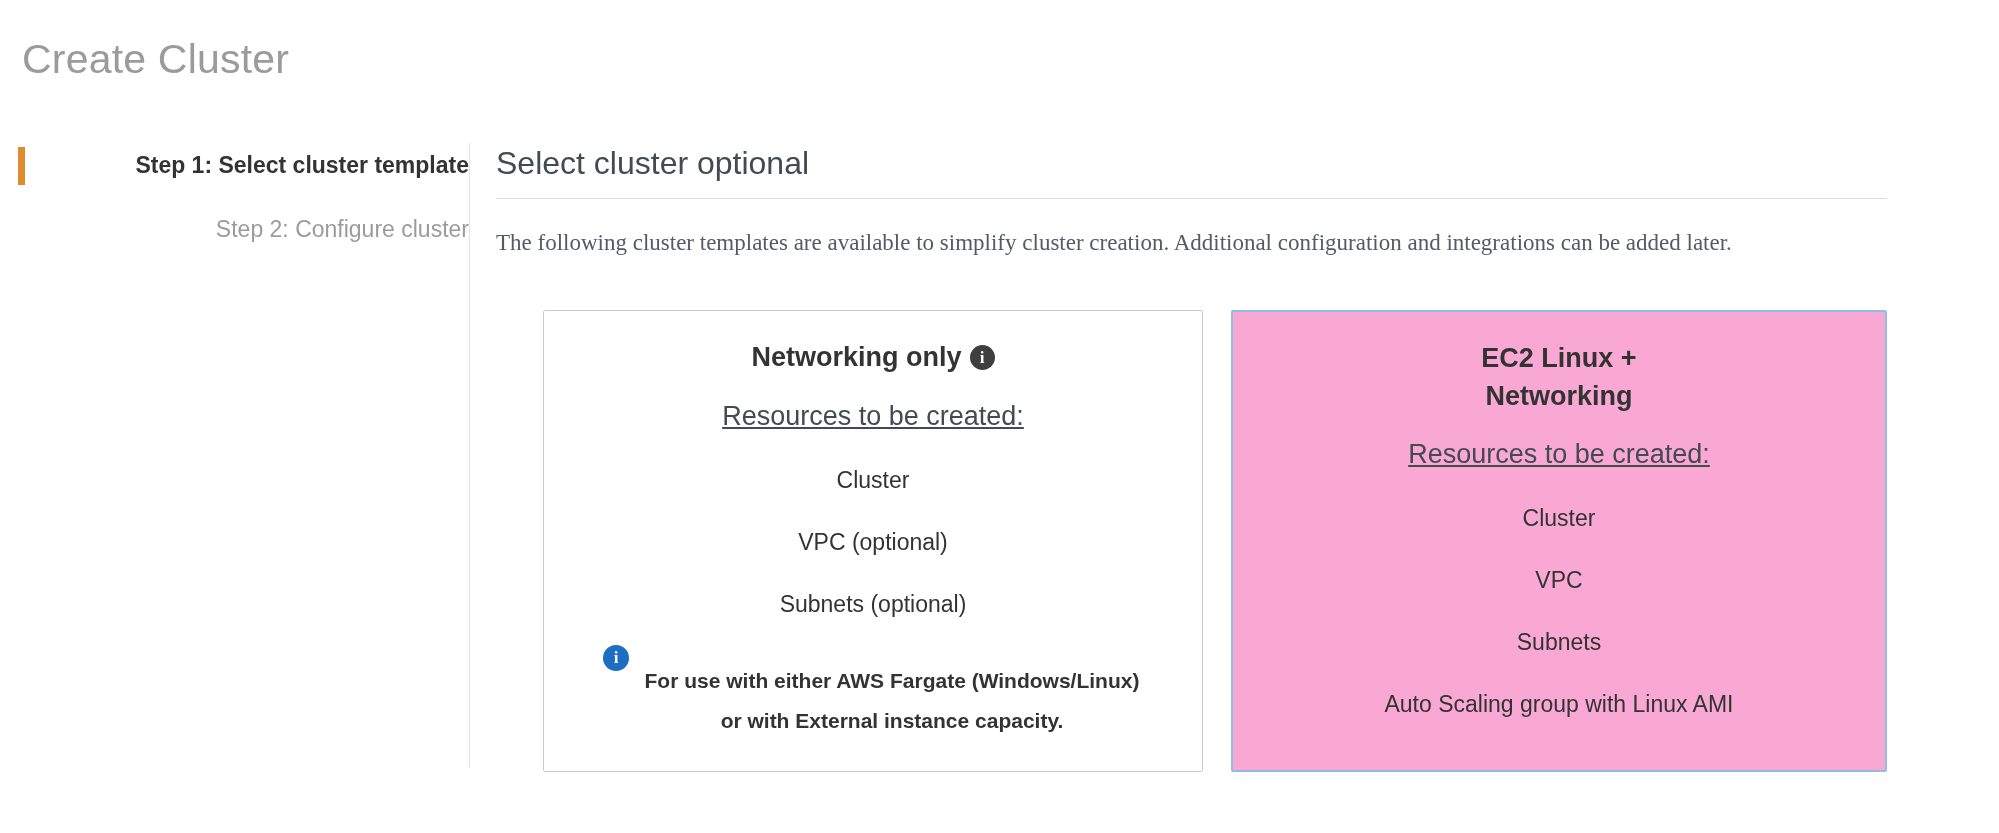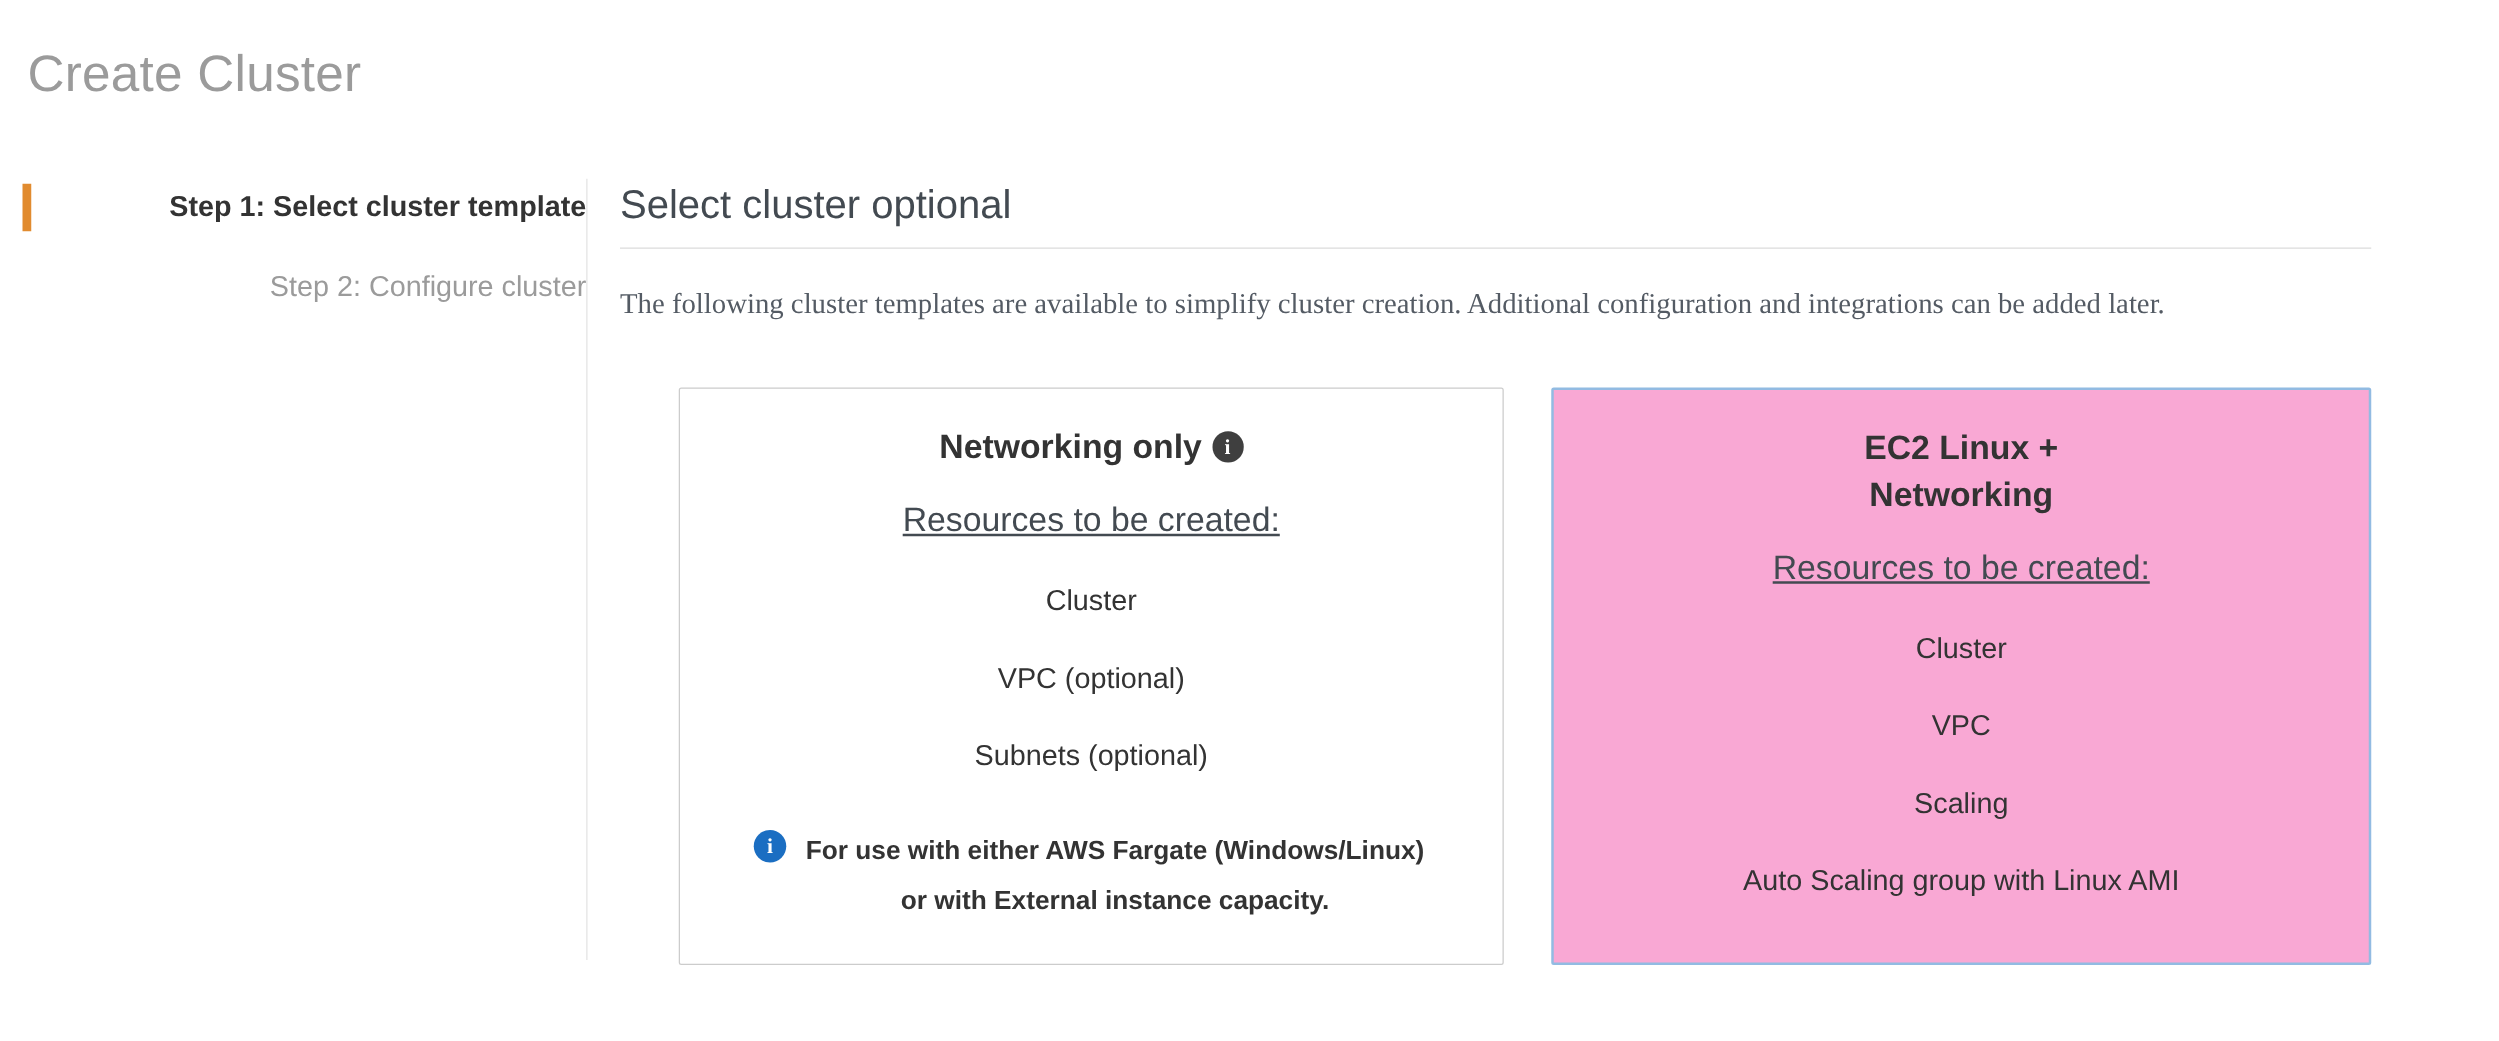--- a/index.html
+++ b/index.html
@@ -74,21 +74,21 @@
     font-size: 23px;
     line-height: 1.6;
     color: #545b64;
     max-width: 1420px;
     font-family: Liberation Serif, serif;
   }
 
   
   .card-row {
     display: flex;
-    gap: 38px;
+    gap: 28px;
     margin: 48px 0 0 47px;
   }
   .card {
     width: 660px;
     height: 462px;
     box-sizing: border-box;
     border: 1px solid #cccccc;
     background: #ffffff;
     border-radius: 2px;
     text-align: center;
@@ -161,20 +161,21 @@
     margin-left: 0;
     margin-top: 3px;
     width: 26px;
     height: 26px;
   }
   .card-note-text {
     font-size: 21px;
     font-weight: bold;
     color: #333;
     line-height: 1.9;
+    margin-top: 19px;
   }
 </style>
 </head>
 <body>
 
 <div class="page">
 
   <h1 class="page-title">Create Cluster</h1>
 
   <div class="content-row">
@@ -212,21 +213,21 @@
         </div>
 
         <div class="card selected">
           <div class="card-title">
             <span class="card-title-text">EC2 Linux + Networking</span>
           </div>
           <div class="resources-label">Resources to be created:</div>
           <ul class="resource-list">
             <li>Cluster</li>
             <li>VPC</li>
-            <li>Scaling</li>
+            <li>Subnets</li>
             <li>Auto Scaling group with Linux AMI</li>
           </ul>
         </div>
 
       </div>
     </div>
 
   </div>
 </div>
 

